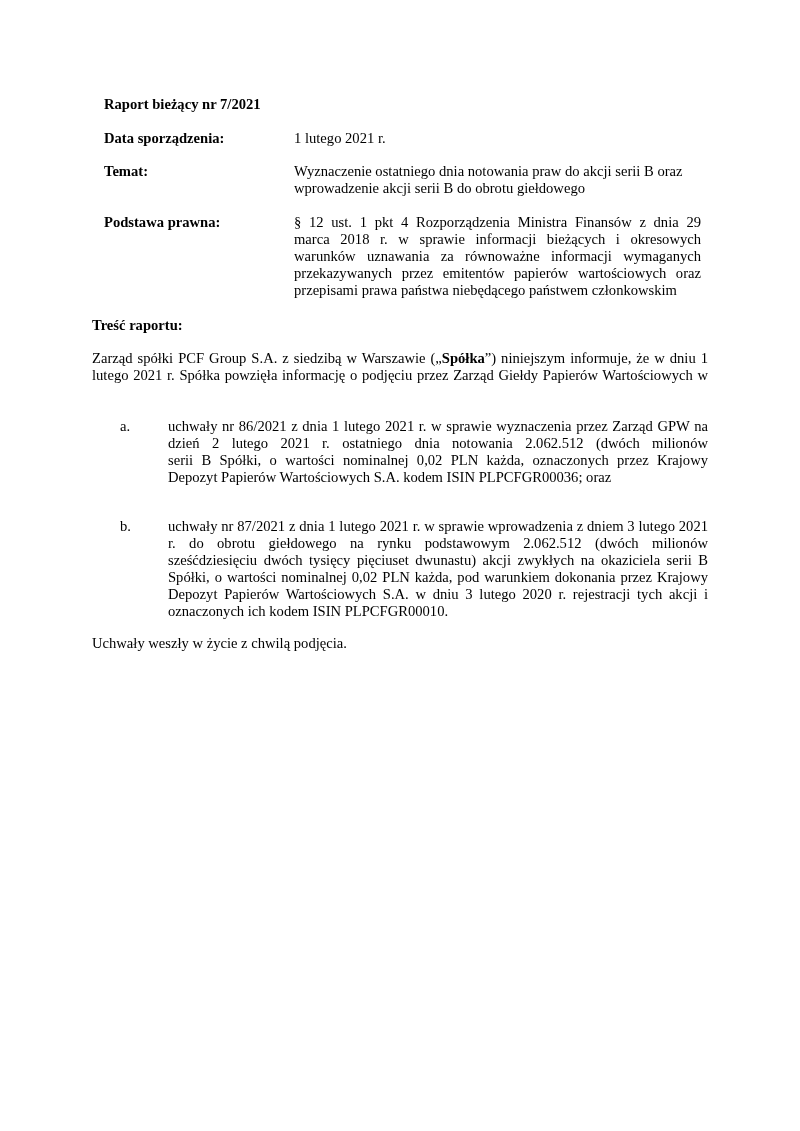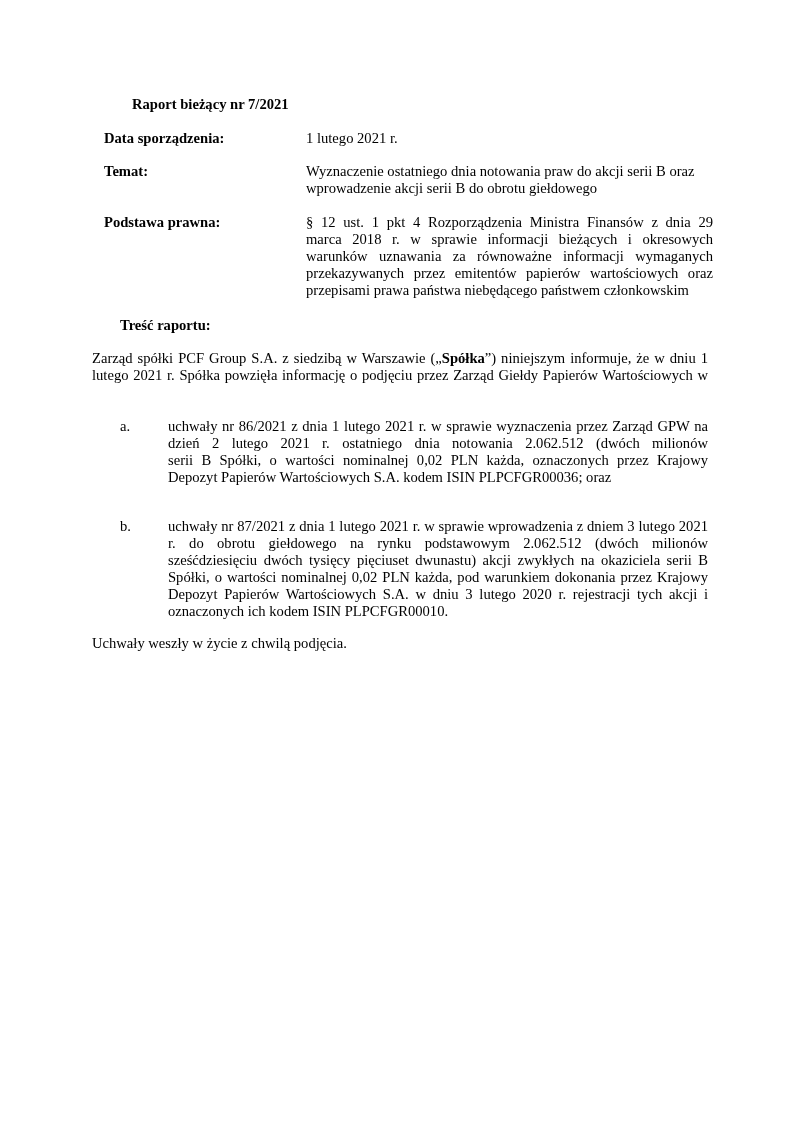--- a/index.html
+++ b/index.html
@@ -15,56 +15,55 @@
       font-size: 14.6px;
       color: #000;
       line-height: 17px;
     }
     .page {
       position: absolute;
       left: 0; top: 0;
       width: 800px; height: 1131px;
       background: #fff;
     }
-    .bold { font-weight: bold; margin-left: 28px; }
+    .bold { font-weight: bold; }
     .hdr-title {
       position: absolute;
       left: 104px; top: 96px;
     }
     .row {
       position: absolute;
       left: 104px;
       width: 604px;
     }
     .row .lbl {
       position: absolute;
       left: 0; top: 0;
       font-weight: bold;
     }
     .row .val {
       position: absolute;
-      left: 202px; top: 0;
+      left: 190px; top: 0;
       width: 407px;
       text-align: justify;
     }
     .row-date { top: 130px; }
     .row-topic { top: 163px; }
     .row-basis { top: 214px; }
     .basis-line {
       display: block;
       text-align: justify;
       text-align-last: justify;
       white-space: nowrap;
     }
     .basis-line.last { text-align-last: left; }
     .section-title {
       position: absolute;
       left: 92px; top: 317px;
       font-weight: bold;
-      margin-left: 28px;
     }
     .intro {
       position: absolute;
       left: 92px; top: 350px;
       width: 616px;
     }
     .jl {
       display: block;
       text-align: justify;
       text-align-last: justify;

